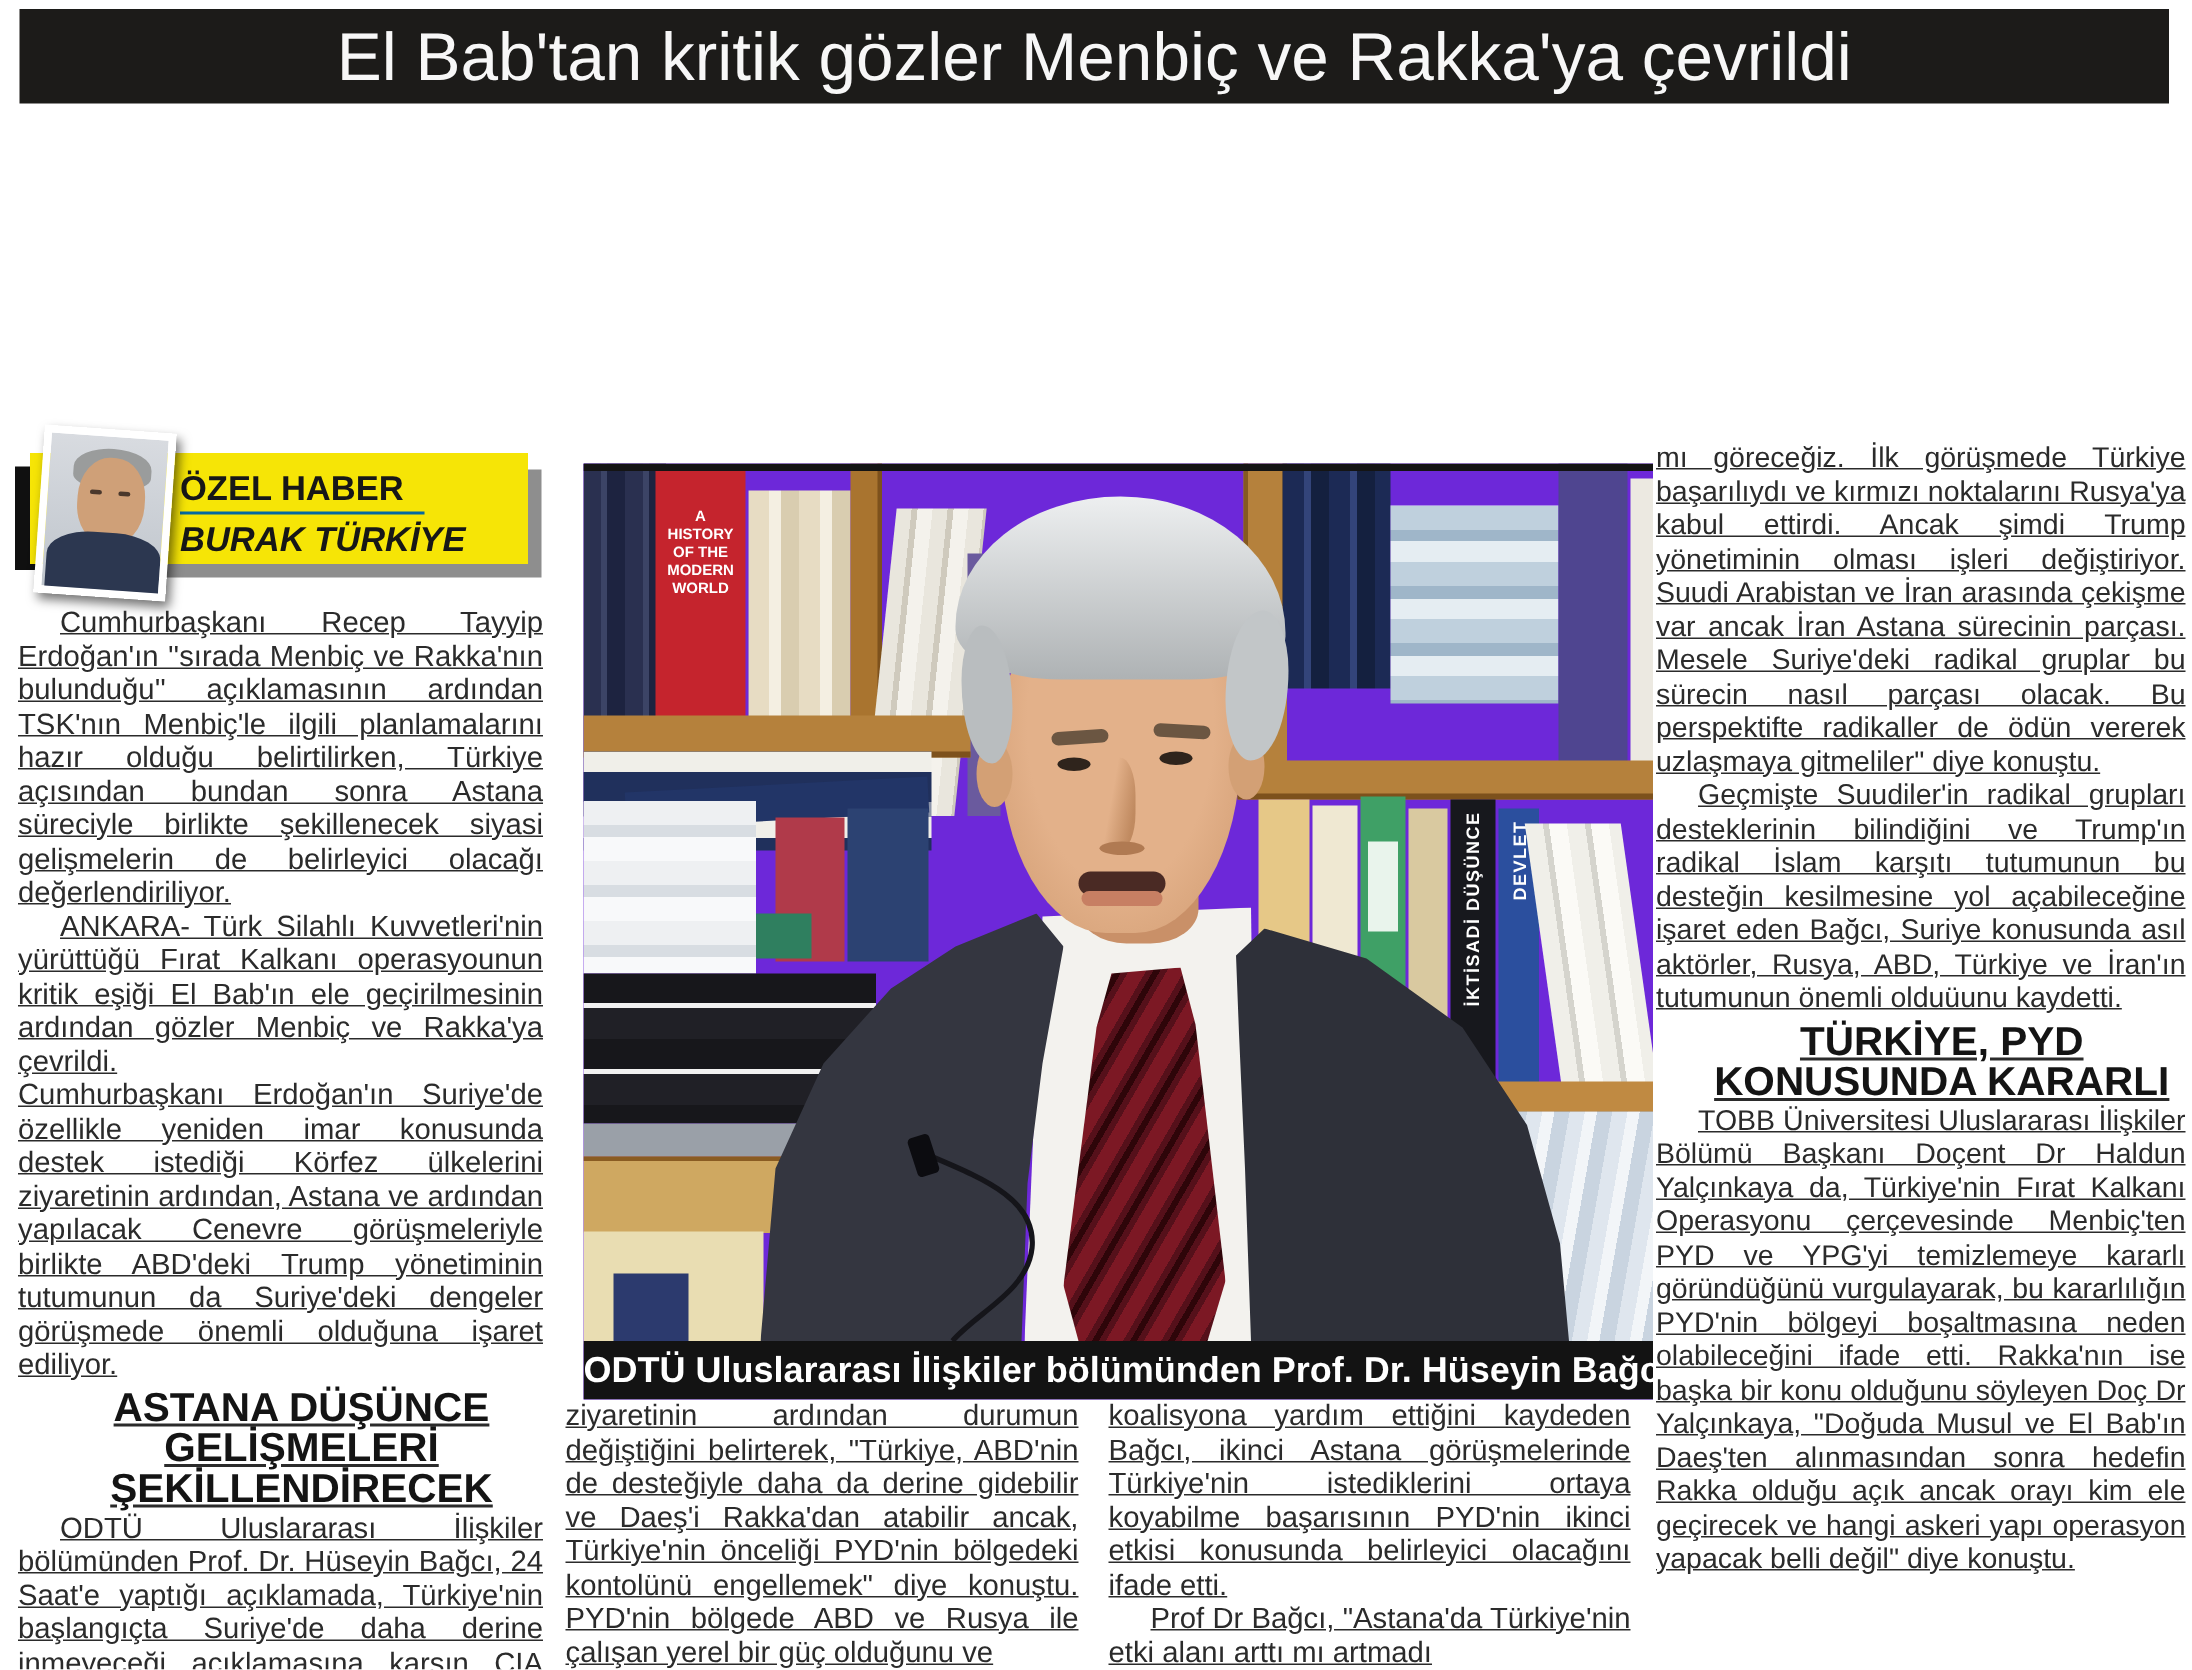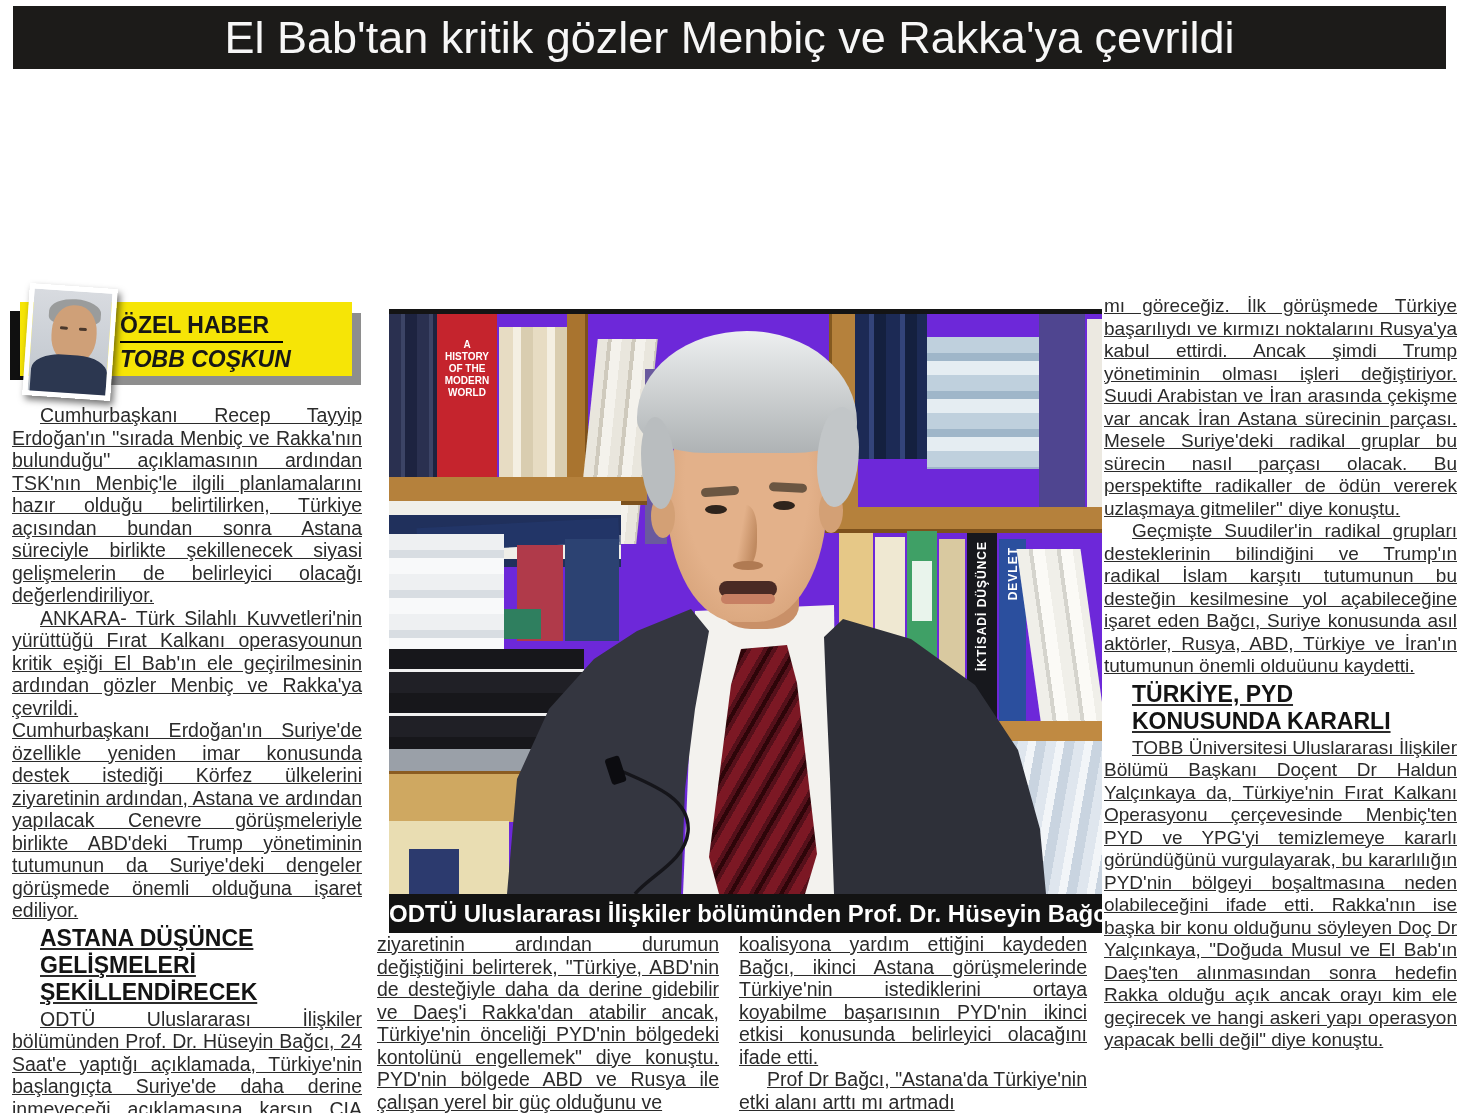--- a/index.html
+++ b/index.html
@@ -22,36 +22,36 @@
     white-space:nowrap;font-weight:bold;
   }
   
   .byline-shadow{position:absolute;left:31px;top:313px;width:330px;height:72px;background:#8e8e8e;}
   .byline-bar{position:absolute;left:10px;top:311px;width:14px;height:69px;background:#101010;}
   .byline-box{
     position:absolute;left:20px;top:302px;width:332px;height:74px;background:#f6e506;
     box-sizing:border-box;padding:10px 0 0 100px;
   }
   .kicker{font-size:23px;font-weight:bold;color:#171717;display:inline-block;
-    border-bottom:2px solid #000000;padding:0 14px 2px 0;white-space:nowrap;}
+    border-bottom:2px solid #0369a1;padding:0 14px 2px 0;white-space:nowrap;}
   .author{font-size:23px;font-weight:bold;font-style:italic;color:#171717;margin-top:3px;white-space:nowrap;}
   .byline-photo{
     position:absolute;left:26px;top:286px;width:78px;height:102px;background:linear-gradient(#d8dbe0,#bfc5cc);
     border:5px solid #ffffff;box-shadow:3px 4px 7px rgba(0,0,0,.55);transform:rotate(4deg);overflow:hidden;
   }
   .bp-hair{position:absolute;left:16px;top:8px;width:52px;height:26px;border-radius:50% 50% 30% 30%;background:#9a9c9c;}
   .bp-face{position:absolute;left:20px;top:14px;width:45px;height:58px;border-radius:46%;background:#cfa078;}
   .bp-eye{position:absolute;width:8px;height:3px;background:#4a382c;border-radius:2px;}
   .bp-shirt{position:absolute;left:2px;top:64px;width:76px;height:40px;background:#2c3750;border-radius:40% 40% 0 0;}
   
   .col{position:absolute;font-size:19.5px;line-height:22.5px;color:#2b2b2b;text-decoration:underline;}
   .col p{margin:0;text-align:justify;}
   .col p.ind{text-indent:28px;}
-  .col h2{font-size:23px;line-height:27px;font-weight:bold;margin:3px 0 2px;padding-left:28px;
-    white-space:pre-line;color:#141414;text-align:left;}
+  .col h2{font-size:27px;line-height:27px;font-weight:bold;margin:3px 0 2px;padding-left:28px;
+    white-space:pre-line;color:#141414;text-align:center;}
   .col-left{left:12px;top:404px;width:350px;}
   .col-mid-a{left:377px;top:933px;width:342px;}
   .col-mid-b{left:739px;top:933px;width:348px;}
   .col-right{left:1104px;top:295px;width:353px;font-size:19px;}
   
   .photo{position:absolute;left:373px;top:293px;width:713px;height:624px;margin:16px;
     background:#6d28d9;overflow:hidden;}
   .photo *{position:absolute;}
   .ph-topedge{left:0;top:0;width:713px;height:5px;background:#141414;}
   .caption{left:0;top:585px;width:713px;height:39px;background:#131313;color:#ffffff;
@@ -145,21 +145,21 @@
 
   <div class="banner">
     <span>El Bab'tan kritik gözler Menbiç ve Rakka'ya çevrildi</span>
   </div>
 
 
   <div class="byline-shadow"></div>
   <div class="byline-bar"></div>
   <div class="byline-box">
     <div class="kicker">ÖZEL HABER</div>
-    <div class="author">TOBB COŞKUN</div>
+    <div class="author">BURAK TÜRKİYE</div>
   </div>
   <div class="byline-photo">
     <div class="bp-hair" style="position:absolute;"></div>
     <div class="bp-face" style="position:absolute;"></div>
     <div class="bp-eye" style="left:28px;top:36px;"></div>
     <div class="bp-eye" style="left:47px;top:36px;"></div>
     <div class="bp-shirt" style="position:absolute;"></div>
   </div>
 
   <section class="col col-left">

